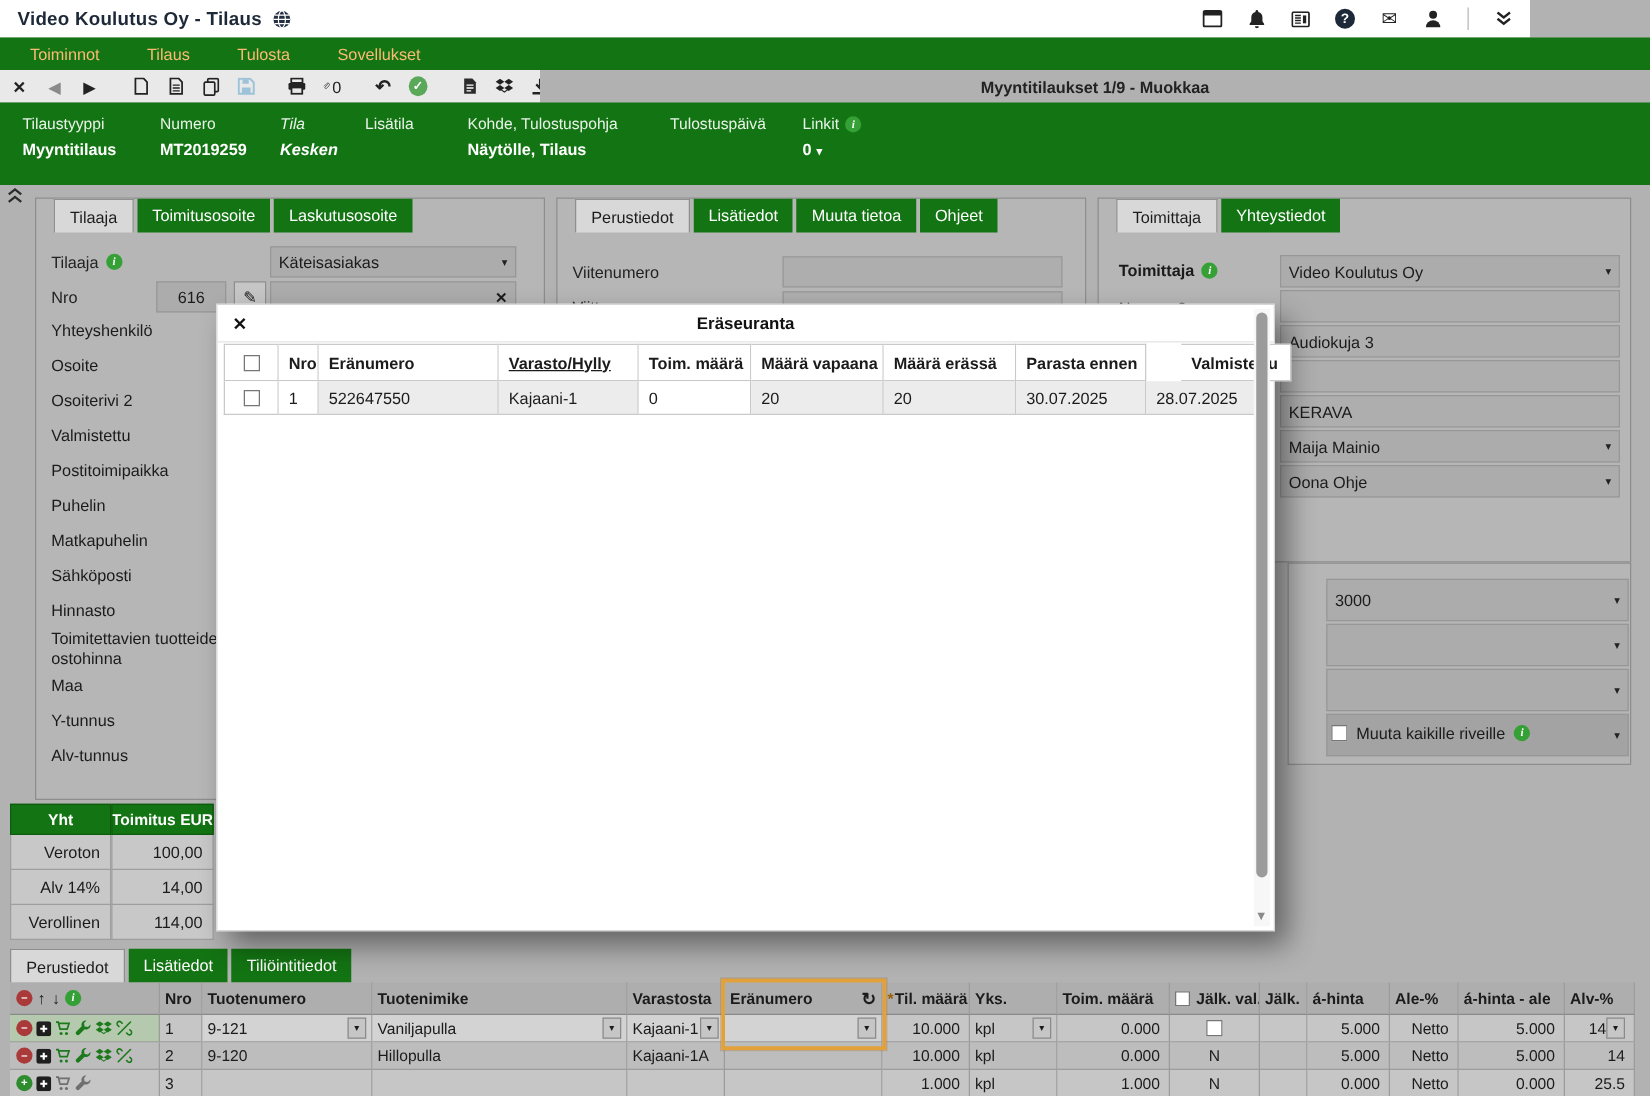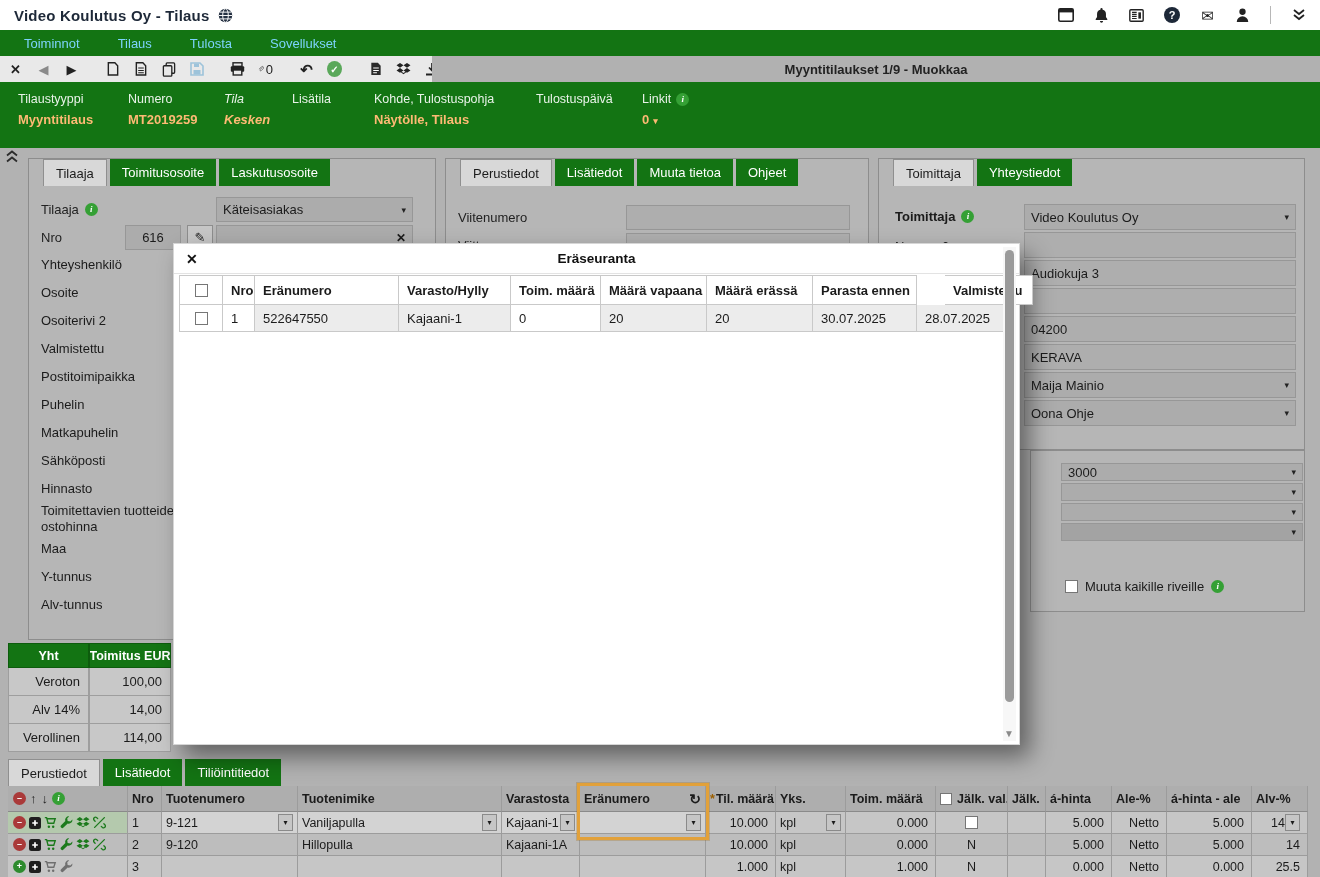--- a/index.html
+++ b/index.html
@@ -10,48 +10,48 @@
     --row1:#c6c6c6; --row2:#bdbdbd;
     --edit:#d3d3d3; --selgrn:#b4c9ad; --cellgrn:#cbdcc5;
     --orange:#e2a13a; --ink:#1b1b1b;
   }
   *{box-sizing:border-box;margin:0;padding:0}
   html,body{width:1320px;height:877px}
   body{font-family:"Liberation Sans",sans-serif;font-size:13px;color:var(--ink);
        background:var(--bg);overflow:hidden;position:relative}
   .abs{position:absolute}
   
-  .titlebar{position:absolute;left:0;top:0;width:1320px;height:30px;background:#fff;
+  .titlebar{position:absolute;left:0;top:0;width:1224px;height:30px;background:#fff;
     display:flex;align-items:center;padding:0 14px;color:#1d2838}
   .titlebar .ttl{font-size:15px;font-weight:700;letter-spacing:.2px}
   .titlebar .globe{margin-left:8px;display:inline-flex}
   .tb-icons{margin-left:auto;display:flex;align-items:center;gap:20px;color:#1d2838}
   .tb-icons .sep{width:1px;height:18px;background:#b7b7b7}
   .qicon{width:16px;height:16px;border-radius:50%;background:#1d2838;color:#fff;
     font-size:11px;font-weight:700;display:inline-flex;align-items:center;justify-content:center}
   .glyph{font-size:15px;line-height:1}
   
   .menubar{position:absolute;left:0;top:30px;width:1320px;height:26px;background:var(--green);
     display:flex;align-items:center;gap:38px;padding-left:24px}
-  .menubar .mi{color:#7dd3fc;font-size:13px;cursor:default}
+  .menubar .mi{color:#fdba74;font-size:13px;cursor:default}
   
   .toolbar{position:absolute;left:0;top:56px;width:1320px;height:26px;display:flex}
   .tool-left{width:432px;background:#e9e9e9;display:flex;align-items:center;padding:0 8px;gap:13px}
   .tool-left .sep{width:1px;height:20px;background:#c6c6c6}
   .tbtn{display:inline-flex;align-items:center;justify-content:center;color:#222;min-width:15px}
   .tbtn.bold{font-weight:700}
   .tool-right{flex:1;background:#b1b1b1;display:flex;align-items:center;justify-content:center}
   .tool-title{font-weight:700;font-size:13px;color:#222}
   .attach0{font-size:13px;color:#222;margin-left:2px}
   
   .greenband{position:absolute;left:0;top:82px;width:1320px;height:66px;background:var(--green);
     display:flex;padding:10px 0 0 18px}
   .hf{margin-right:14px}
   .hf .hf-label{color:#e9f3e9;font-size:12.5px;display:flex;align-items:center;gap:5px;white-space:nowrap}
-  .hf .hf-value{color:#fdba74;font-weight:700;font-size:13px;margin-top:6px;white-space:nowrap;min-height:16px}
+  .hf .hf-value{color:#ffffff;font-weight:700;font-size:13px;margin-top:6px;white-space:nowrap;min-height:16px}
   .caret{font-size:9px;margin-left:4px}
   .circ{display:inline-flex;width:13px;height:13px;border-radius:50%;align-items:center;justify-content:center;
     color:#fff;font-size:9px;font-weight:700;line-height:1;flex:0 0 auto}
   .circ.red{background:#aa3a3a}
   .circ.grn{background:#2e8b2e}
   .circ.info{background:#35a035;font-style:italic;font-family:"Liberation Serif",serif}
   
   .panel{position:absolute;background:var(--panel);border:1px solid var(--pborder)}
   .ptabs{display:flex;margin-left:14px;height:27px;align-items:stretch}
   .tab{padding:0 12px;display:flex;align-items:center;font-size:13px}
@@ -81,21 +81,21 @@
   .mp-row .fld{width:224px}
   
   #rightpanel{left:878px;top:158px;width:427px;height:292px}
   .sp-label{position:absolute;left:16px;top:50px;font-weight:700;display:flex;gap:6px;align-items:center}
   .sp-nro{position:absolute;left:16px;top:80px;display:flex;gap:26px}
   .sp-fields{position:absolute;left:145px;top:45px;width:272px;display:flex;flex-direction:column;gap:2px}
   .sp-fields .fld{height:26px}
   
   #setpanel{left:1030px;top:450px;width:275px;height:162px}
   .set-fields{position:absolute;left:30px;top:12px;width:242px;display:flex;flex-direction:column;gap:2px}
-  .set-fields .fld{height:18px;justify-content:flex-end}
+  .set-fields .fld{height:34px;justify-content:flex-end}
   .set-fields .fld .val{margin-right:8px}
   .set-fields .fld:nth-child(4){background:#a3a3a3}
   .set-cb{position:absolute;left:34px;top:128px;display:flex;align-items:center;gap:7px}
   .cb{width:13px;height:13px;background:#fff;border:1px solid #767676;display:inline-block;flex:0 0 auto}
   .cb.s{width:12px;height:12px;margin-right:5px}
   
   #collapse{left:5px;top:150px;color:#2c2c2c}
   
   #totals{left:8px;top:643px;width:163px}
   .tot-head{display:flex}
@@ -401,23 +401,20 @@
       <div class="fld ro">
         <span></span>
       </div>
       <div class="fld ro">
         <span>Audiokuja 3</span>
       </div>
       <div class="fld ro">
         <span></span>
       </div>
       <div class="fld ro">
-        <span>04200</span>
-      </div>
-      <div class="fld ro">
         <span>KERAVA</span>
       </div>
       <div class="fld">
         <span>Maija Mainio</span>
         <span class="dd">▾</span>
       </div>
       <div class="fld">
         <span>Oona Ohje</span>
         <span class="dd">▾</span>
       </div>
@@ -763,21 +760,21 @@
     <span class="m-close">✕</span>
     <span class="m-title">Eräseuranta</span>
   </div>
   <div class="m-table" id="m-table">
       <div class="m-row mh">
         <div class="m-cell" style="width: 44px;">
           <span class="cb"></span>
         </div>
         <div class="m-cell" style="width: 32px;">Nro</div>
         <div class="m-cell" style="width: 144px;">Eränumero</div>
-        <div class="m-cell" style="width: 112px;">Varasto/Hylly</div>
+        <div class="m-cell" style="width: 112px; text-decoration: underline;">Varasto/Hylly</div>
         <div class="m-cell" style="width: 90px;">Toim. määrä</div>
         <div class="m-cell" style="width: 106px;">Määrä vapaana</div>
         <div class="m-cell" style="width: 106px;">Määrä erässä</div>
         <div class="m-cell" style="width: 104px;">Parasta ennen</div>
         <div class="m-cell" style="width: 88px; margin-left: 28px;">Valmistettu</div>
       </div>
       <div class="m-row">
         <div class="m-cell" style="width: 44px;">
           <span class="cb"></span>
         </div>

